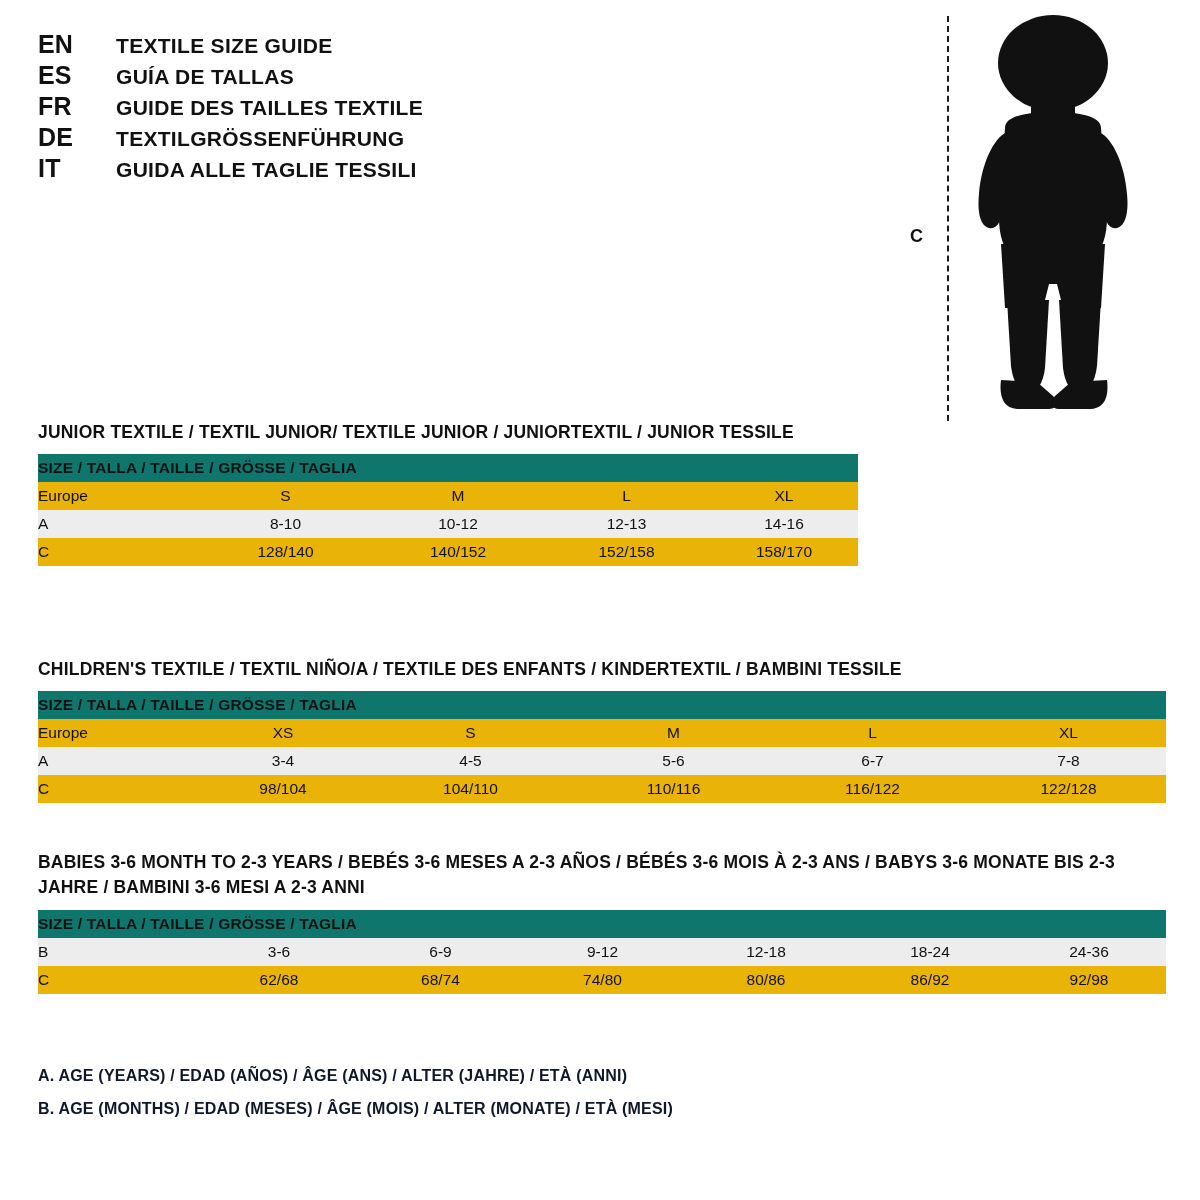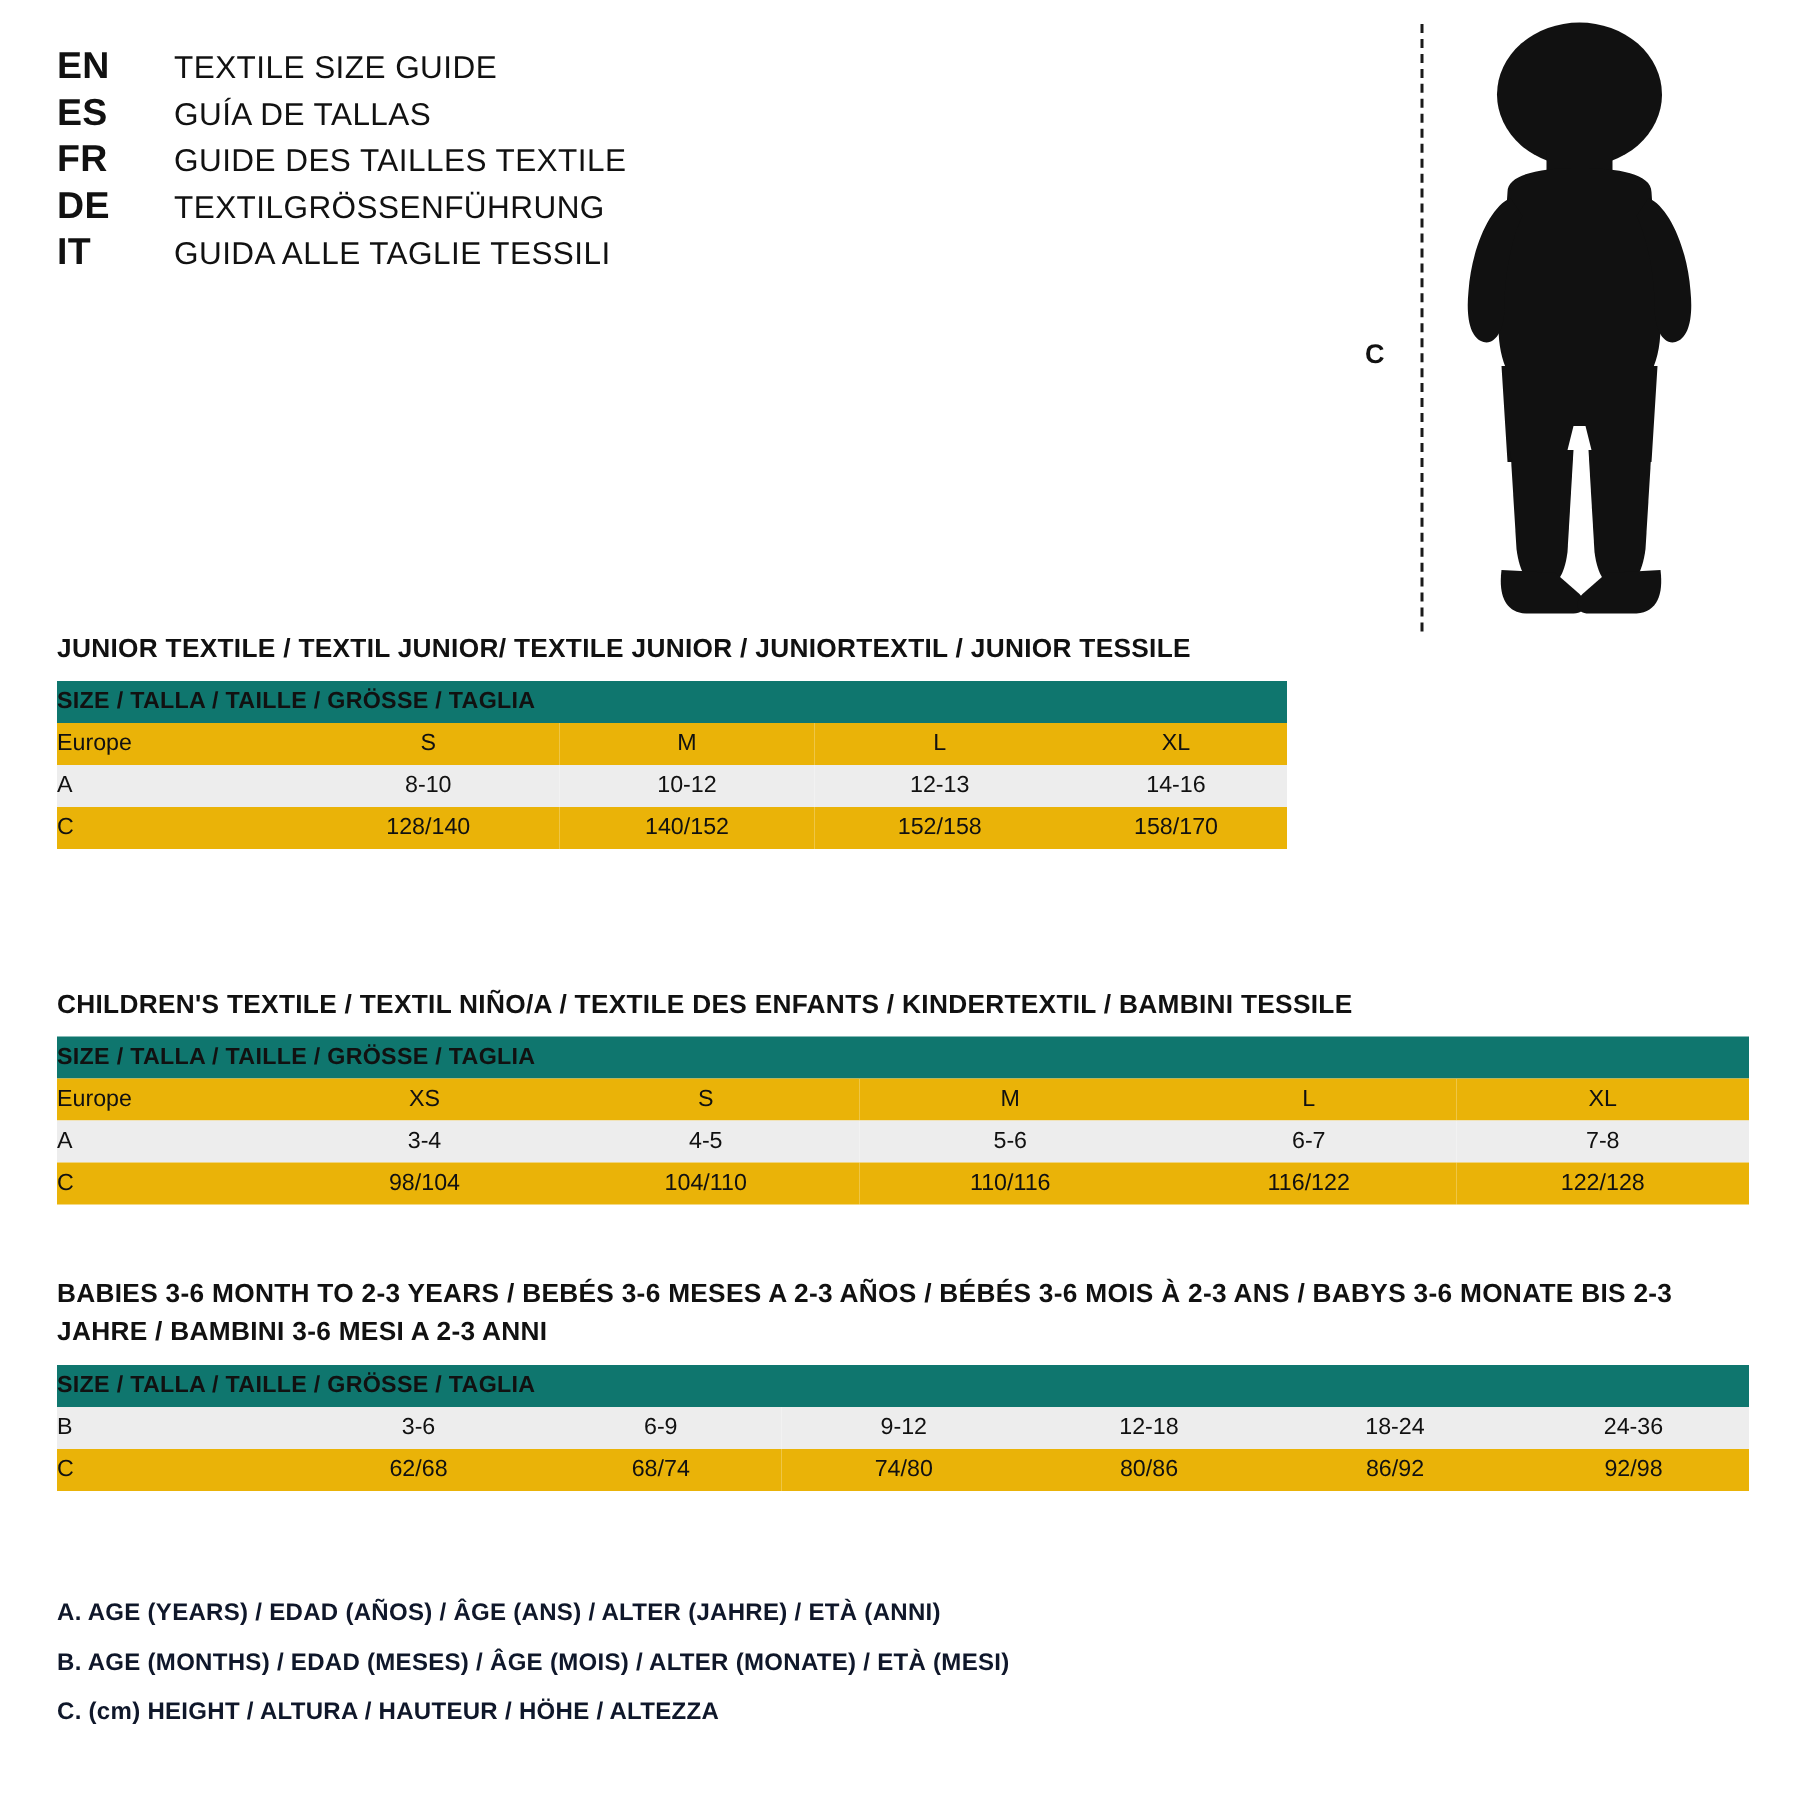--- a/index.html
+++ b/index.html
@@ -30,21 +30,21 @@
   }
   .lang-code {
     width: 78px;
     font-size: 25px;
     font-weight: 700;
     letter-spacing: .2px;
     color: #111;
   }
   .lang-text {
     font-size: 21px;
-    font-weight: 400;
+    font-weight: 700;
     letter-spacing: .3px;
     color: #111;
   }
 
   
   .figure-wrap {
     position: absolute;
     top: 8px;
     left: 900px;
     width: 260px;
@@ -295,14 +295,13 @@
       <td class="cell-val">86/92</td>
       <td class="cell-val">92/98</td>
     </tr>
   </tbody>
     </table>
 </div>
 
 <div class="notes">
   <div class="note">A. AGE (YEARS) / EDAD (AÑOS) / ÂGE (ANS) / ALTER (JAHRE) / ETÀ (ANNI)</div>
   <div class="note">B. AGE (MONTHS) / EDAD (MESES) / ÂGE (MOIS) / ALTER (MONATE) / ETÀ (MESI)</div>
-  <div class="note">C. (cm) HEIGHT / ALTURA / HAUTEUR / HÖHE / ALTEZZA</div>
 </div>
 
 </body></html>

